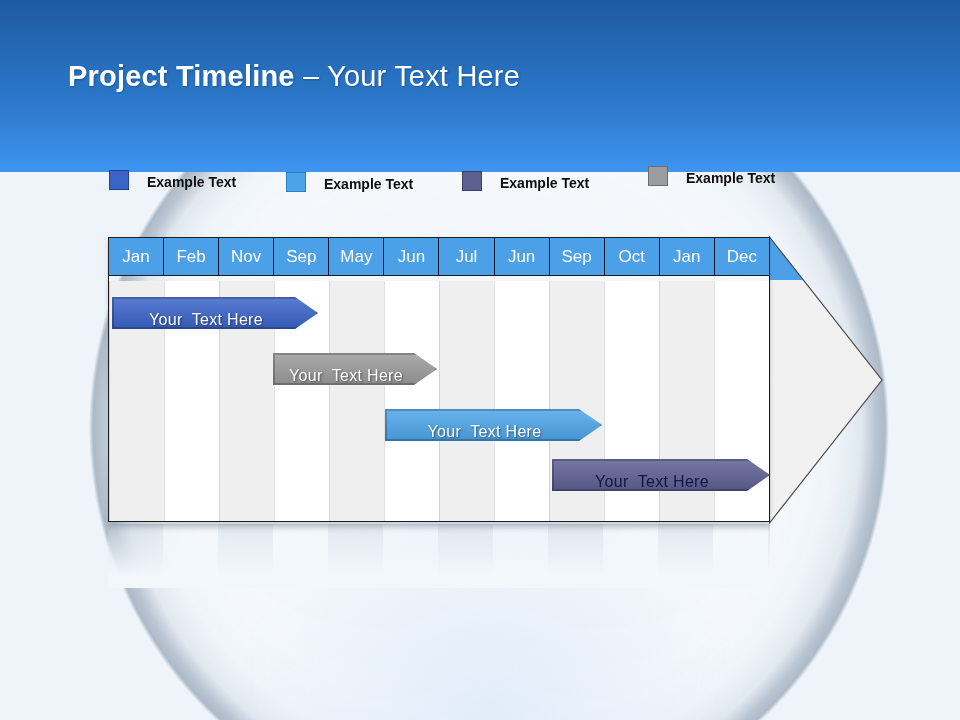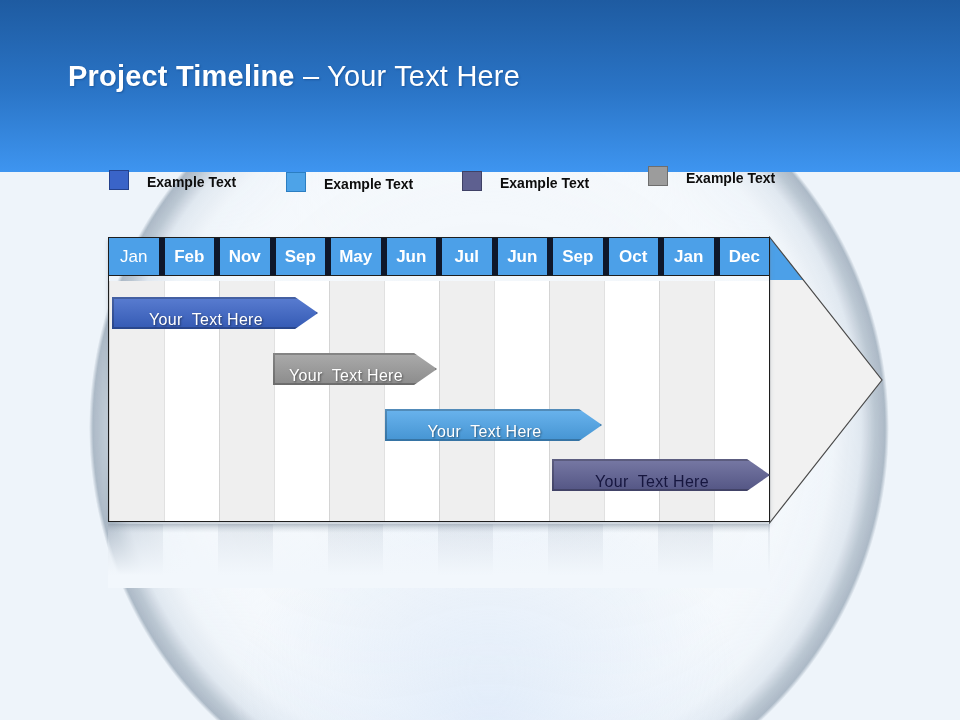--- a/index.html
+++ b/index.html
@@ -46,21 +46,21 @@
   .bigarrow{position:absolute;left:769px;top:236px;z-index:4;}
 
   
   .ttable{position:absolute;left:108px;top:237px;width:662px;height:285px;
           box-sizing:border-box;border:1px solid #1e1e1e;z-index:5;
           box-shadow:0 3px 4px rgba(120,135,150,.35);}
   .months{display:flex;height:38px;box-sizing:border-box;
           border-bottom:1px solid #1e1e1e;background:#4CA0E8;}
   .month{flex:1;display:flex;align-items:center;justify-content:center;
          color:#FFFFFF;font-size:17px;}
-  .month + .month{border-left:6px solid #0f172a;font-weight:bold;}
+  .month + .month{border-left:1px solid #0f172a;}
   .grid{position:absolute;left:0;top:43px;right:0;bottom:0;
         background:
           repeating-linear-gradient(90deg, rgba(90,90,90,.18) 0 1px, rgba(0,0,0,0) 1px 55px),
           repeating-linear-gradient(90deg, #EFEFEF 0 55px, #FFFFFF 55px 110px);}
 
   
   .reflection{position:absolute;left:108px;top:524px;width:662px;height:64px;z-index:3;
         background:
           linear-gradient(180deg, rgba(244,248,252,0) 0%, #F2F7FC 80%),
           linear-gradient(180deg, rgba(150,162,175,.45) 0%, rgba(150,162,175,0) 14%),

